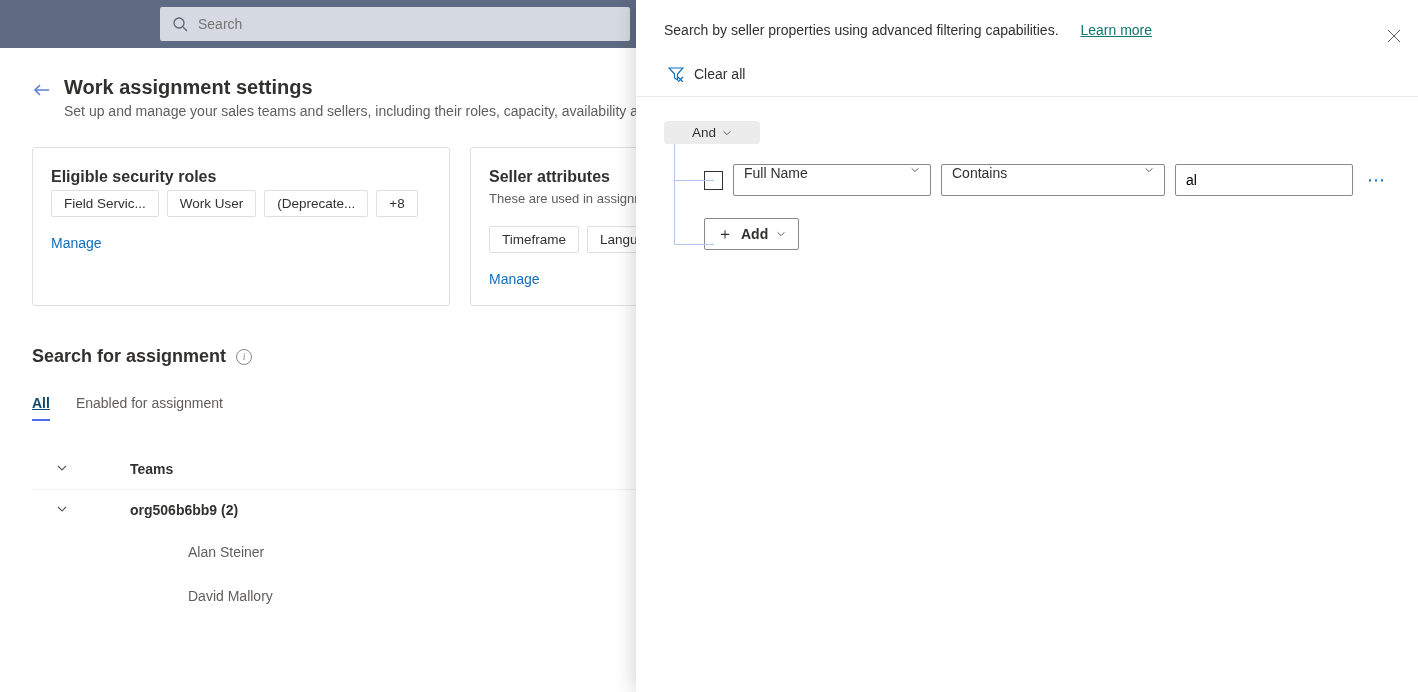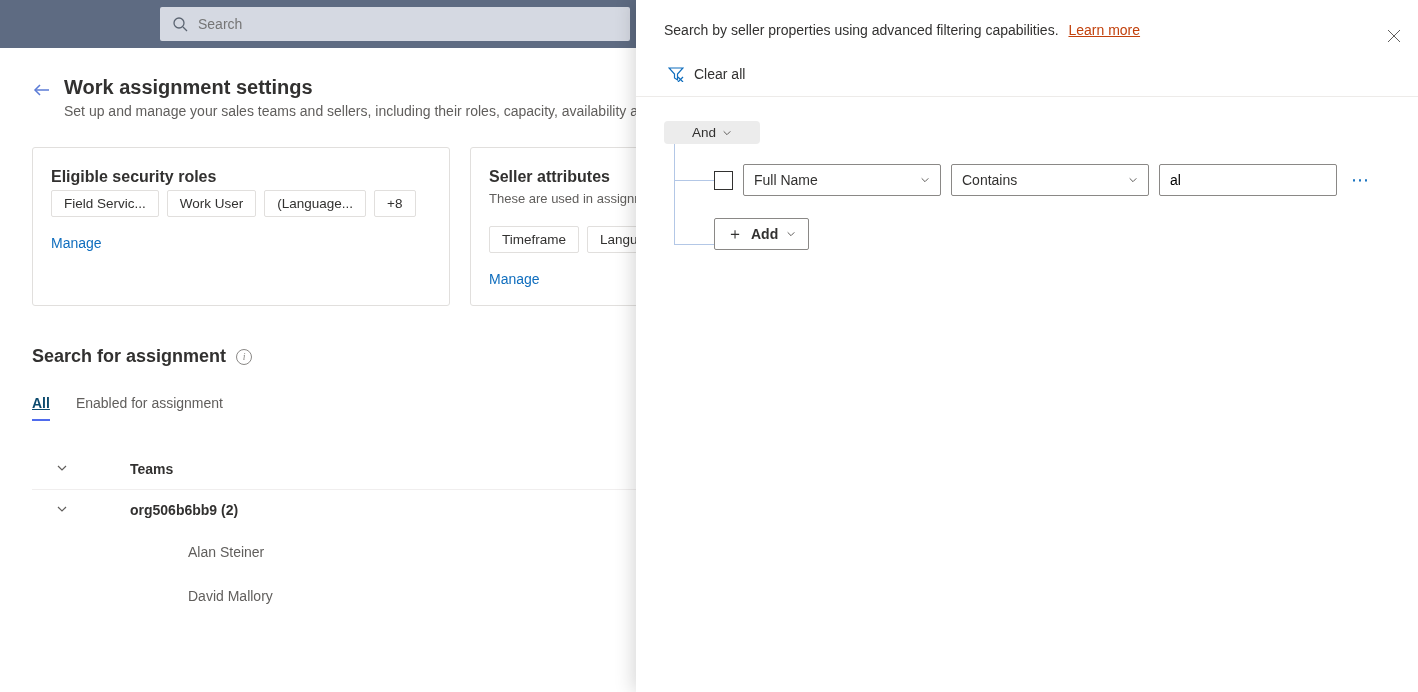--- a/index.html
+++ b/index.html
@@ -221,24 +221,24 @@
   .panel-title {
     font-size: 20px;
     font-weight: 600;
     margin-bottom: 6px;
   }
   .panel-subtitle {
     font-size: 14px;
     color: #323130;
   }
   .panel-link {
-    color: #c2410c;
+    color: #0f766e;
     text-decoration: underline;
     cursor: pointer;
-    margin-left: 6px;
+    margin-left: 18px;
   }
   .panel-toolbar {
     padding: 10px 28px;
     display: flex;
     align-items: center;
     gap: 8px;
     border-bottom: 1px solid #edebe9;
   }
   .clear-all {
     display: flex;
@@ -308,28 +308,27 @@
     border: 1px solid #323130;
     background: #fff;
     cursor: pointer;
   }
   .cond-select, .cond-input {
     height: 32px;
     border: 1px solid #8a8886;
     border-radius: 2px;
     background: #fff;
     display: flex;
-    align-items: center;
     justify-content: space-between;
     padding: 0 10px;
     font-size: 14px;
   }
   .cond-select { cursor: pointer; }
   .field-select { width: 198px; }
-  .op-select { width: 198px; }
+  .op-select { width: 224px; }
   .val-input { width: 178px; padding: 0 10px; border: 1px solid #8a8886; border-radius:2px; height:32px; font-size:14px; outline:none; font-family:inherit;}
   .row-more {
     color: #106ebe;
     cursor: pointer;
     padding: 0 4px;
     font-size: 18px;
     letter-spacing: 1px;
   }
 
   .add-btn {
@@ -374,21 +373,21 @@
       <div class="page-subtitle">Set up and manage your sales teams and sellers, including their roles, capacity, availability and seller attributes.</div>
     </div>
   </div>
 
   <div class="cards-row">
     <div class="card">
       <div class="card-title">Eligible security roles</div>
       <div class="chips">
         <span class="chip">Field Servic...</span>
         <span class="chip">Work User</span>
-        <span class="chip">(Language...</span>
+        <span class="chip">(Deprecate...</span>
         <span class="chip">+8</span>
       </div>
       <div class="card-link">Manage</div>
     </div>
 
     <div class="card">
       <div class="card-title">Seller attributes</div>
       <div class="card-desc">These are used in assignment rules.</div>
       <div class="chips">
         <span class="chip">Timeframe</span>

